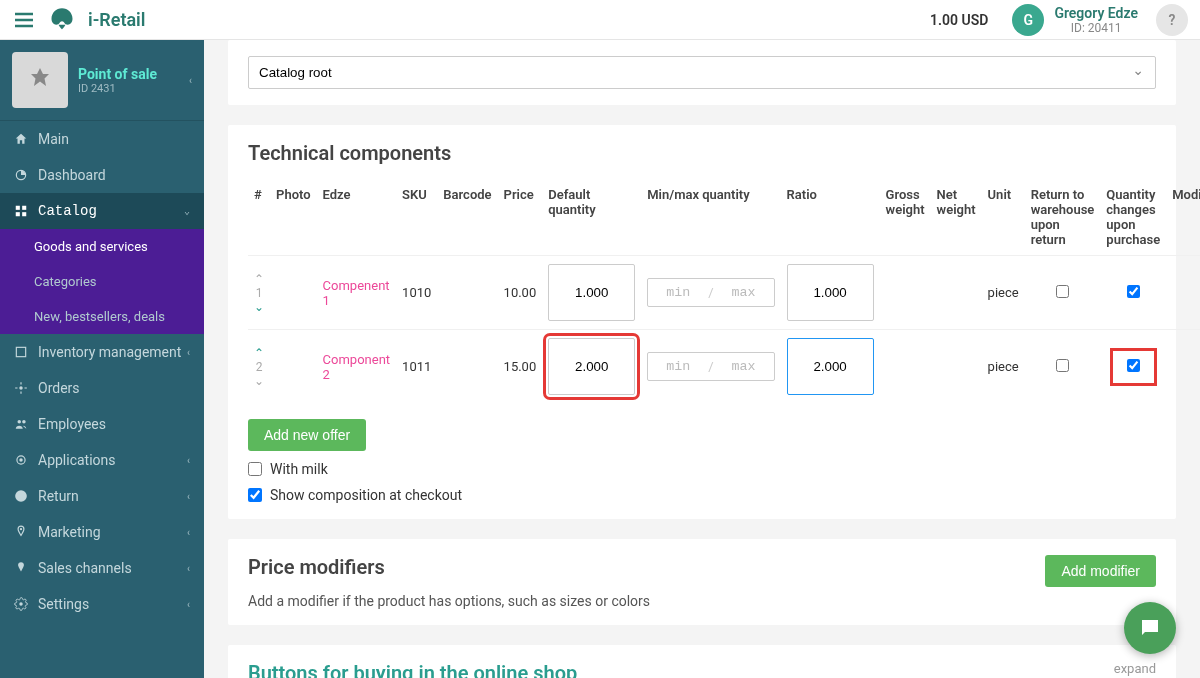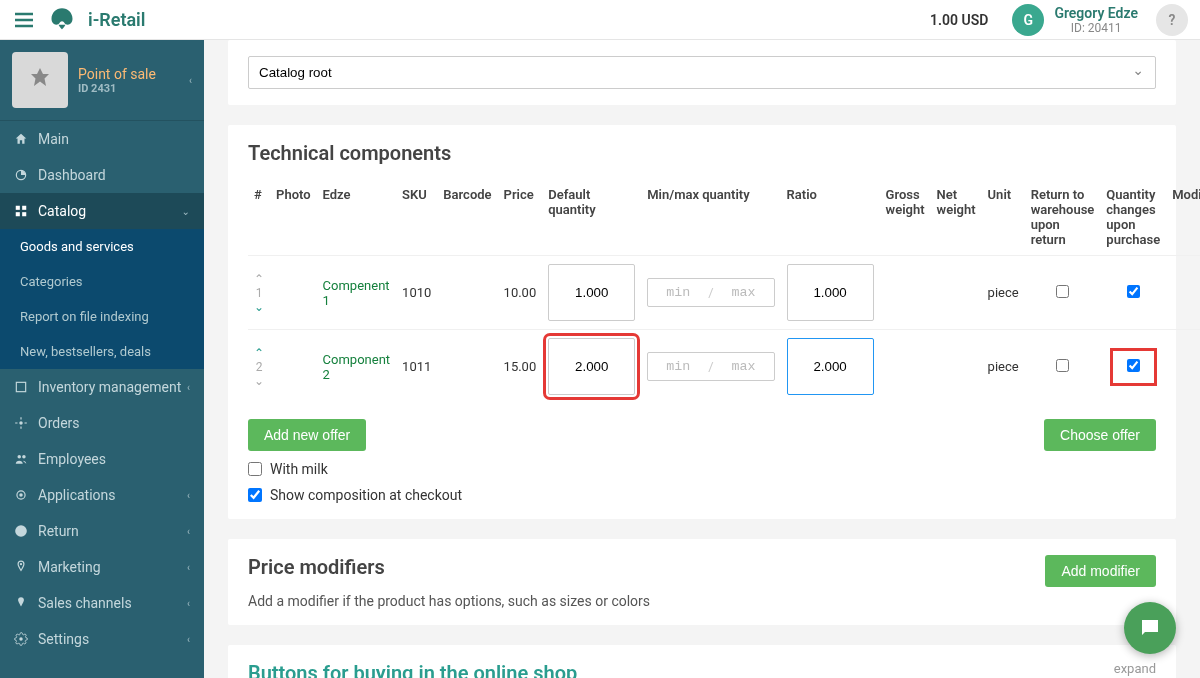--- a/index.html
+++ b/index.html
@@ -16,27 +16,27 @@
 .user-name { font-weight: 600; color: #2a7a6f; font-size: 14px; }
 .user-id { font-size: 12px; color: #888; text-align: center; }
 .help-circle { width: 32px; height: 32px; border-radius: 50%; background: #e6e6e6; color: #888; display: flex; align-items: center; justify-content: center; font-weight: 600; cursor: pointer; }
 
 .layout { display: flex; height: calc(100vh - 40px); }
 .sidebar { width: 204px; background: #2a6070; color: #c4d7dc; overflow-y: auto; flex-shrink: 0; }
 .pos-block { padding: 12px; display: flex; align-items: center; gap: 10px; background: #2a6070; position: relative; border-bottom: 1px solid #235260; }
 .pos-img { width: 56px; height: 56px; background: #d9d9d9; border-radius: 4px; display: flex; align-items: center; justify-content: center; }
 .pos-img svg { width: 36px; height: 36px; fill: #888; }
 .pos-info { display: flex; flex-direction: column; }
-.pos-title { font-weight: 400; color: #fdba74; font-size: 14px; }
-.pos-id { font-size: 11px; color: #a0bcc4; font-weight: bold; }
+.pos-title { font-weight: 700; color: #5eead4; font-size: 14px; }
+.pos-id { font-size: 11px; color: #a0bcc4; }
 .pos-chevron { position: absolute; right: 12px; color: #a0bcc4; font-size: 10px; }
 
 .nav-item { display: flex; align-items: center; padding: 10px 14px; gap: 10px; cursor: pointer; position: relative; font-size: 14px; }
-.nav-item.active { background: #1d4a58; color: #fff; }
-.nav-item.sub { padding-left: 20px; background: #0c4a6e; font-size: 13px; color: #b0c9cf; }
+.nav-item.active { background: #1d4a58; color: #fff; font-family: Liberation Mono, monospace; }
+.nav-item.sub { padding-left: 34px; background: #4c1d95; font-size: 13px; color: #b0c9cf; }
 .nav-item.sub.selected { color: #fff; }
 .nav-icon { width: 14px; height: 14px; fill: currentColor; flex-shrink: 0; }
 .nav-chevron { position: absolute; right: 14px; font-size: 10px; color: #a0bcc4; }
 
 .main { flex: 1; overflow-y: auto; padding: 0 24px 24px 24px; }
 .panel { background: #fff; border-radius: 2px; padding: 16px 20px; margin-bottom: 20px; }
 .panel-title { font-size: 20px; font-weight: 600; color: #444; margin-bottom: 14px; }
 .panel-title.link { color: #2a9d8f; cursor: pointer; }
 .expand-link { float: right; font-size: 13px; color: #999; cursor: pointer; font-weight: 400; }
 
@@ -44,32 +44,32 @@
 .select-wrap { position: relative; }
 .select-wrap::after { content: "⌄"; position: absolute; right: 12px; top: 6px; color: #888; pointer-events: none; }
 
 table { width: 100%; border-collapse: collapse; }
 th { font-weight: 600; text-align: left; padding: 8px 6px; font-size: 13px; color: #444; vertical-align: top; }
 td { padding: 8px 6px; font-size: 13px; vertical-align: middle; border-top: 1px solid #f0f0f0; }
 .sort-arrows { display: flex; flex-direction: column; gap: 2px; align-items: center; }
 .sort-arrows span { cursor: pointer; color: #aaa; line-height: 1; font-size: 12px;}
 .sort-arrows span.active { color: #2a9d8f; }
 .row-idx { text-align: center; font-size: 12px; color: #666; }
-.link-cell { color: #15803d; margin-left: 12px; }
+.link-cell { color: #ec4899; margin-left: 12px; }
 .num-input { width: 87px; padding: 20px; border: 1px solid #ccc; border-radius: 2px; text-align: center; }
 .minmax-wrap { display: flex; align-items: center; border: 1px solid #ccc; border-radius: 2px; padding: 0 4px; }
 .minmax-wrap input { width: 52px; border: none; padding: 6px 2px; text-align: center; outline: none; font-family: Liberation Mono, monospace; }
 .minmax-wrap input::placeholder { color: #bbb; }
 .minmax-sep { color: #ccc; padding: 0 4px; }
 .highlight-red { outline: 3px solid #e53935; outline-offset: 2px; }
 .highlight-blue { border-color: #2196f3 !important; }
 .trash-icon { color: #2a9d8f; cursor: pointer; }
 .trash-icon svg { width: 18px; height: 18px; }
 
-.btn-row { display: flex; gap: 10px; justify-content: space-between; margin-top: 16px; }
+.btn-row { display: flex; gap: 10px; justify-content: flex-start; margin-top: 16px; }
 .btn { padding: 8px 16px; border: none; border-radius: 3px; cursor: pointer; font-size: 14px; color: #fff; }
 .btn-green { background: #5cb85c; }
 
 .chk-line { display: flex; align-items: center; gap: 8px; margin-top: 10px; }
 .chk-line input[type=checkbox] { width: 14px; height: 14px; }
 
 .modifier-text { color: #555; margin-top: 4px; }
 .add-modifier-btn { float: right; }
 
 .fab { position: fixed; bottom: 24px; right: 24px; width: 52px; height: 52px; border-radius: 50%; background: #4aa05a; display: flex; align-items: center; justify-content: center; box-shadow: 0 2px 10px rgba(0,0,0,.3); cursor: pointer; }
@@ -136,23 +136,20 @@
           <rect x="14" y="14" width="7" height="7"></rect>
         </svg>
       <span>Catalog</span>
       <span class="nav-chevron">⌄</span>
     </div>
     <div class="nav-item sub selected">
         <span>Goods and services</span>
       </div>
     <div class="nav-item sub">
         <span>Categories</span>
-      </div>
-    <div class="nav-item sub">
-        <span>Report on file indexing</span>
       </div>
     <div class="nav-item sub">
         <span>New, bestsellers, deals</span>
       </div>
 
     <div class="nav-item">
       <svg class="nav-icon" viewBox="0 0 24 24">
           <rect x="4" y="4" width="16" height="16" fill="none" stroke="currentColor" stroke-width="2"></rect>
           <path d="M4 10h16M4 16h16"></path>
         </svg>
@@ -310,21 +307,20 @@
             <td></td>
             <td><span class="trash-icon"><svg viewBox="0 0 24 24" fill="none" stroke="currentColor" stroke-width="2">
                     <path d="M3 6h18M8 6V4h8v2M6 6l1 14h10l1-14"></path>
                   </svg></span></td>
           </tr>
         </tbody>
       </table>
 
       <div class="btn-row">
         <button class="btn btn-green">Add new offer</button>
-        <button class="btn btn-green">Choose offer</button>
       </div>
 
       <div class="chk-line">
         <input type="checkbox" style="">
         <span>With milk</span>
       </div>
       <div class="chk-line">
         <input type="checkbox" checked="" style="">
         <span>Show composition at checkout</span>
       </div>

